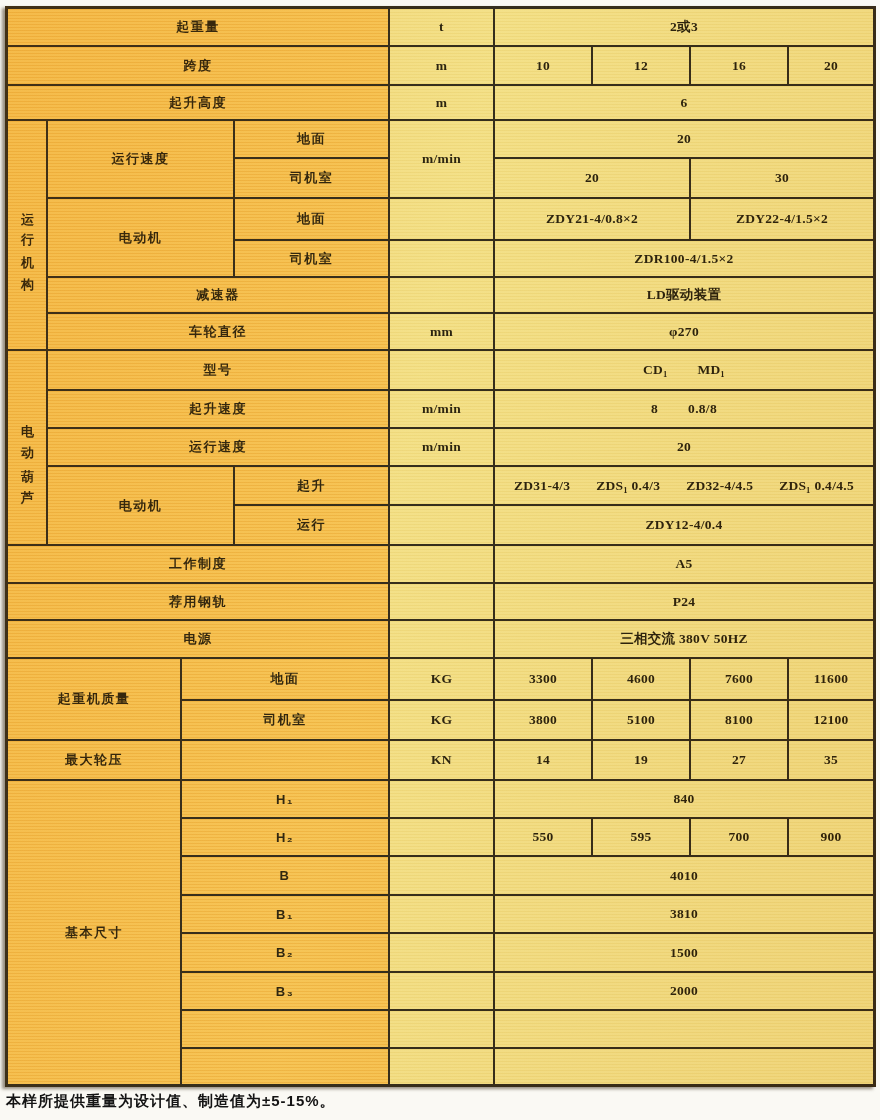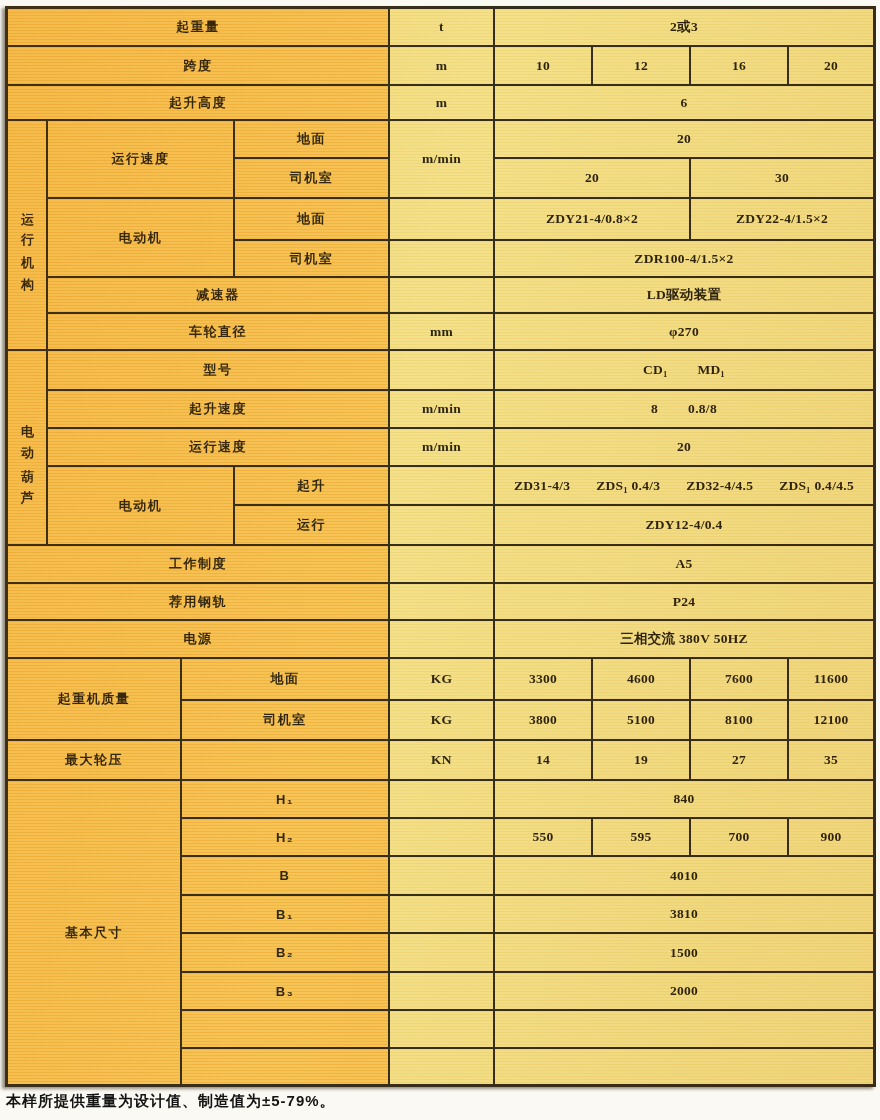--- a/index.html
+++ b/index.html
@@ -203,14 +203,14 @@
     <div class="c val" style="grid-area:27/6/28/10"></div>
 
     <div class="c lab" style="grid-area:28/3/29/5"></div>
     <div class="c val" style="grid-area:28/5/29/6"></div>
     <div class="c val" style="grid-area:28/6/29/10"></div>
 
   </div>
 
   <div class="tint"></div>
 
-  <div class="footer-note">本样所提供重量为设计值、制造值为±5-79%。</div>
+  <div class="footer-note">本样所提供重量为设计值、制造值为±5-15%。</div>
 </div>
 
 </body></html>

